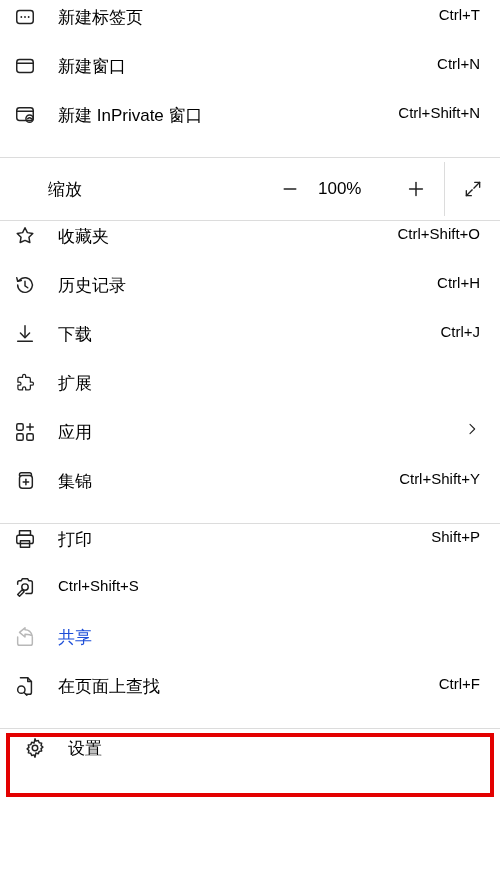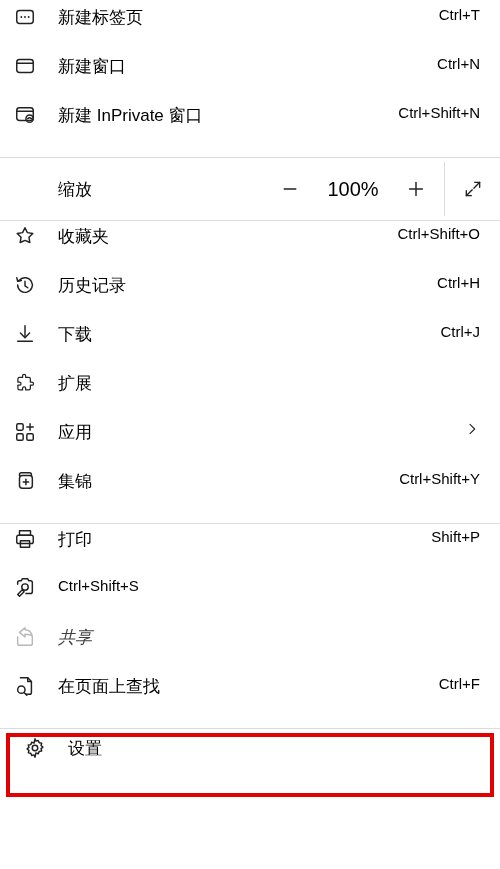--- a/index.html
+++ b/index.html
@@ -57,48 +57,47 @@
   .zoom-row {
     display: flex;
     align-items: center;
     height: 54px;
   }
   .zoom-label-cell {
     flex: 0 0 auto;
     width: 190px;
     display: flex;
     align-items: center;
-    padding-left: 14px;
+    padding-left: 4px;
   }
   .zoom-label-cell .icon { width: 44px; flex: 0 0 44px; }
   .zoom-btn {
     width: 56px;
     height: 100%;
     display: flex;
     align-items: center;
     justify-content: center;
     font-size: 24px;
     font-weight: 300;
   }
   .zoom-val {
     width: 70px;
-    text-align: center;
-    font-size: 20px;
+    font-size: 17px;
   }
   .zoom-fs {
     width: 56px;
     height: 100%;
     display: flex;
     align-items: center;
     justify-content: center;
     border-left: 1px solid #dcdcdc;
     margin-left: auto;
   }
   .zoom-spacer { flex: 1 1 auto; }
-  .disabled .label, .disabled .shortcut { color: #404040; font-style: italic; }
+  .disabled .label, .disabled .shortcut { color: #1d4ed8; }
   .disabled .icon svg { stroke: #b8b8b8 !important; }
   .highlight-box {
     border: 4px solid #e30000;
     margin: 2px 6px 0 6px;
   }
   .highlight-box .item { height: 56px; }
   .stroke { stroke: #222; stroke-width: 1.6; fill: none; stroke-linecap: round; stroke-linejoin: round; }
 </style>
 </head>
 <body>

